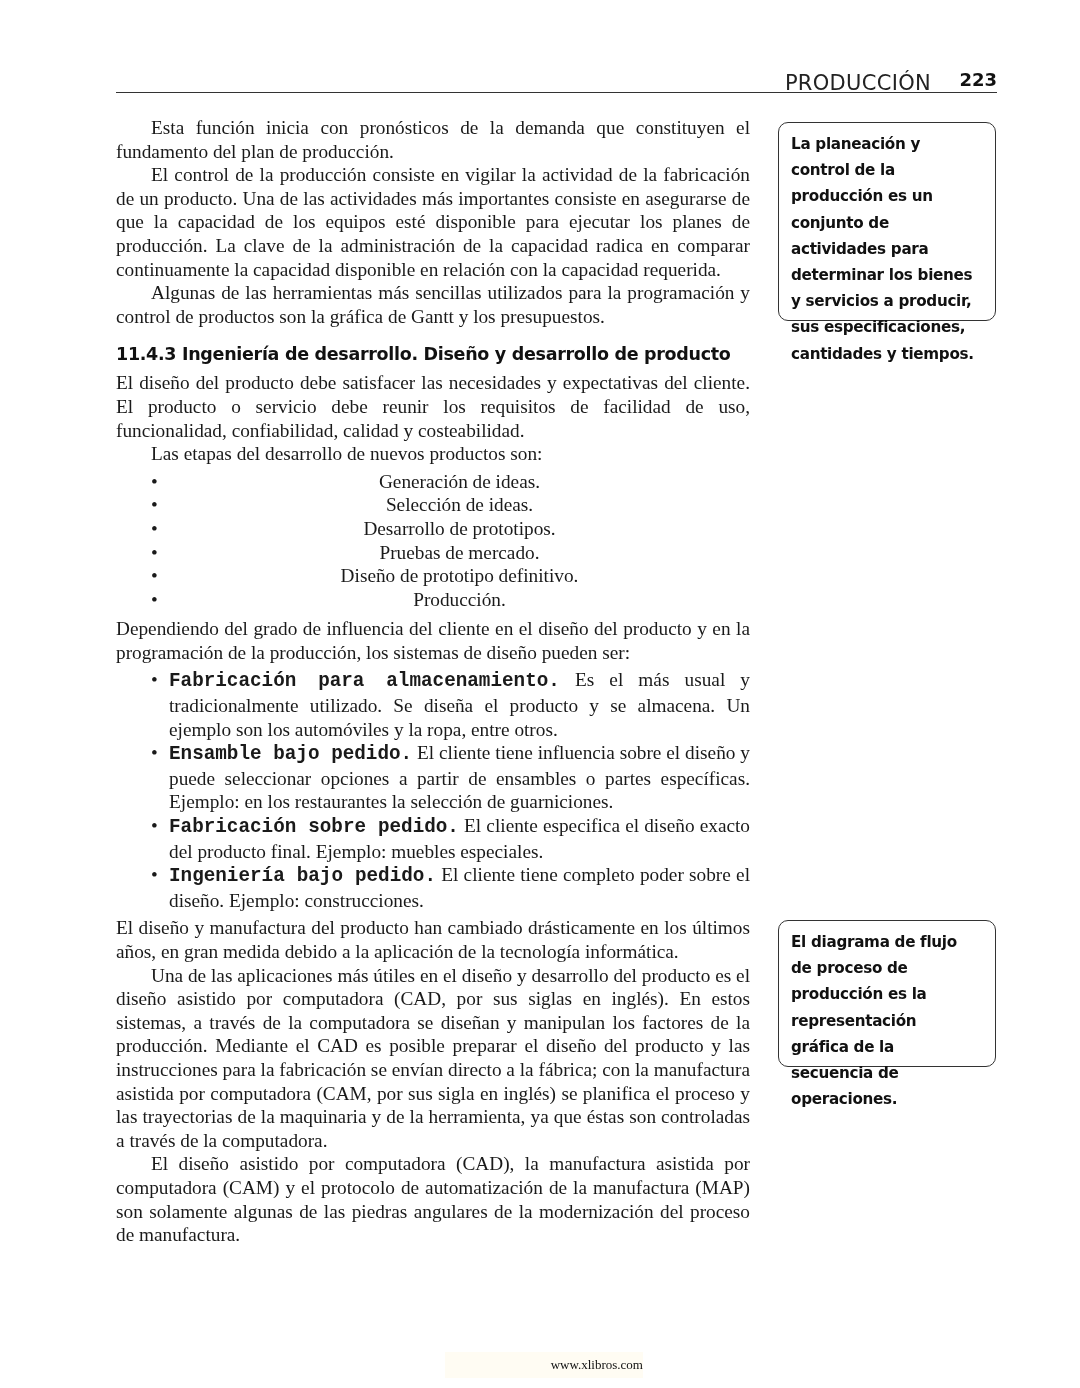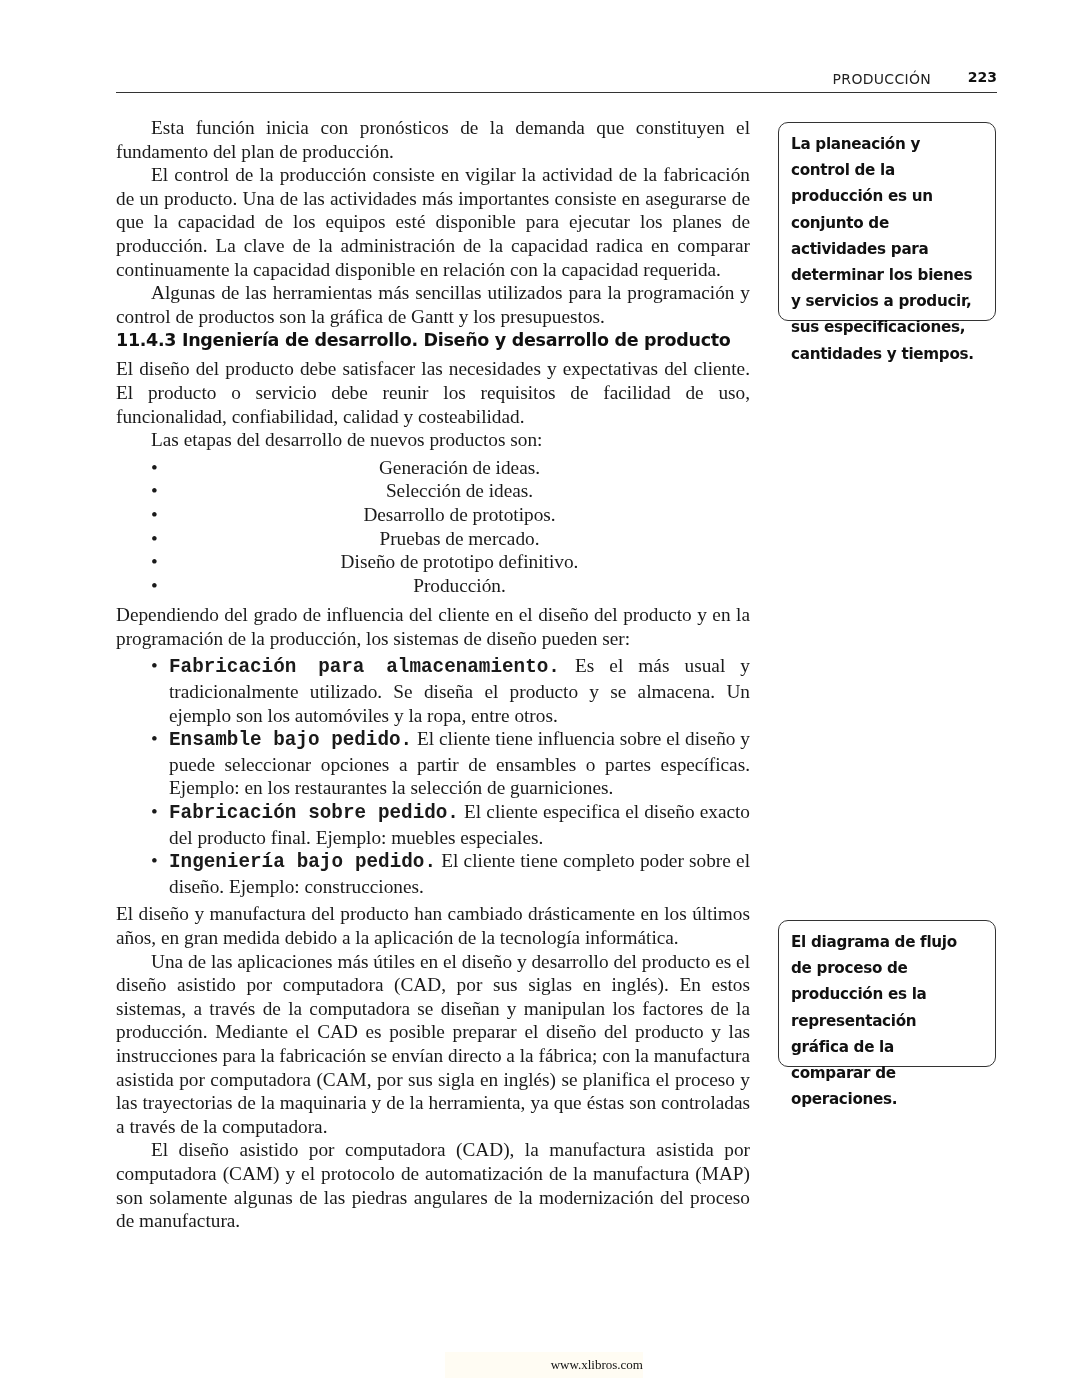--- a/index.html
+++ b/index.html
@@ -20,31 +20,31 @@
       top: 70px;
       width: 881px;
       height: 22px;
       border-bottom: 1.5px solid #333;
     }
     .header-section {
       position: absolute;
       right: 66px;
       top: 1px;
       font-family: "DejaVu Sans", sans-serif;
-      font-size: 14px;
+      font-size: 21px;
       letter-spacing: 0.3px;
       color: #222;
     }
     .header-page {
       position: absolute;
       right: 0;
       top: -1px;
       font-family: "DejaVu Sans", sans-serif;
       font-weight: bold;
-      font-size: 14px;
+      font-size: 18px;
       color: #111;
     }
     .main {
       position: absolute;
       left: 116px;
       top: 116px;
       width: 634px;
       font-family: "Liberation Serif", serif;
       font-size: 19.3px;
       line-height: 23.6px;
@@ -54,21 +54,21 @@
     .main p {
       margin: 0;
     }
     .main p.indent {
       text-indent: 35px;
     }
     .main h3 {
       font-family: "DejaVu Sans", sans-serif;
       font-size: 17.5px;
       font-weight: bold;
-      margin: 0 0 5px 0;
+      margin: 14px 0 5px 0;
       line-height: 24px;
       letter-spacing: -0.3px;
       text-align: left;
       color: #111;
     }
     ul.stages {
       list-style: none;
       margin: 4px 0 6px 0;
       padding: 0 0 0 35px;
       text-align: center;
@@ -160,15 +160,15 @@
     <li><b>Fabricación sobre pedido.</b><span> El cliente especifica el diseño exacto del producto final. Ejemplo: muebles especiales.</span></li>
     <li><b>Ingeniería bajo pedido.</b><span> El cliente tiene completo poder sobre el diseño. Ejemplo: construcciones.</span></li>
   </ul>
 
   <p>El diseño y manufactura del producto han cambiado drásticamente en los últimos años, en gran medida debido a la aplicación de la tecnología informática.</p>
   <p class="indent">Una de las aplicaciones más útiles en el diseño y desarrollo del producto es el diseño asistido por computadora (CAD, por sus siglas en inglés). En estos sistemas, a través de la computadora se diseñan y manipulan los factores de la producción. Mediante el CAD es posible preparar el diseño del producto y las instrucciones para la fabricación se envían directo a la fábrica; con la manufactura asistida por computadora (CAM, por sus sigla en inglés) se planifica el proceso y las trayectorias de la maquinaria y de la herramienta, ya que éstas son controladas a través de la computadora.</p>
   <p class="indent">El diseño asistido por computadora (CAD), la manufactura asistida por computadora (CAM) y el protocolo de automatización de la manufactura (MAP) son solamente algunas de las piedras angulares de la modernización del proceso de manufactura.</p>
 </div>
 
 <div class="sidenote sidenote-1">La planeación y control de la producción es un conjunto de actividades para determinar los bienes y servicios a producir, sus especificaciones, cantidades y tiempos.</div>
-<div class="sidenote sidenote-2">El diagrama de flujo de proceso de producción es la representación gráfica de la comparar de operaciones.</div>
+<div class="sidenote sidenote-2">El diagrama de flujo de proceso de producción es la representación gráfica de la secuencia de operaciones.</div>
 
 <div class="footer">www.xlibros.com</div>
 
 </body></html>

